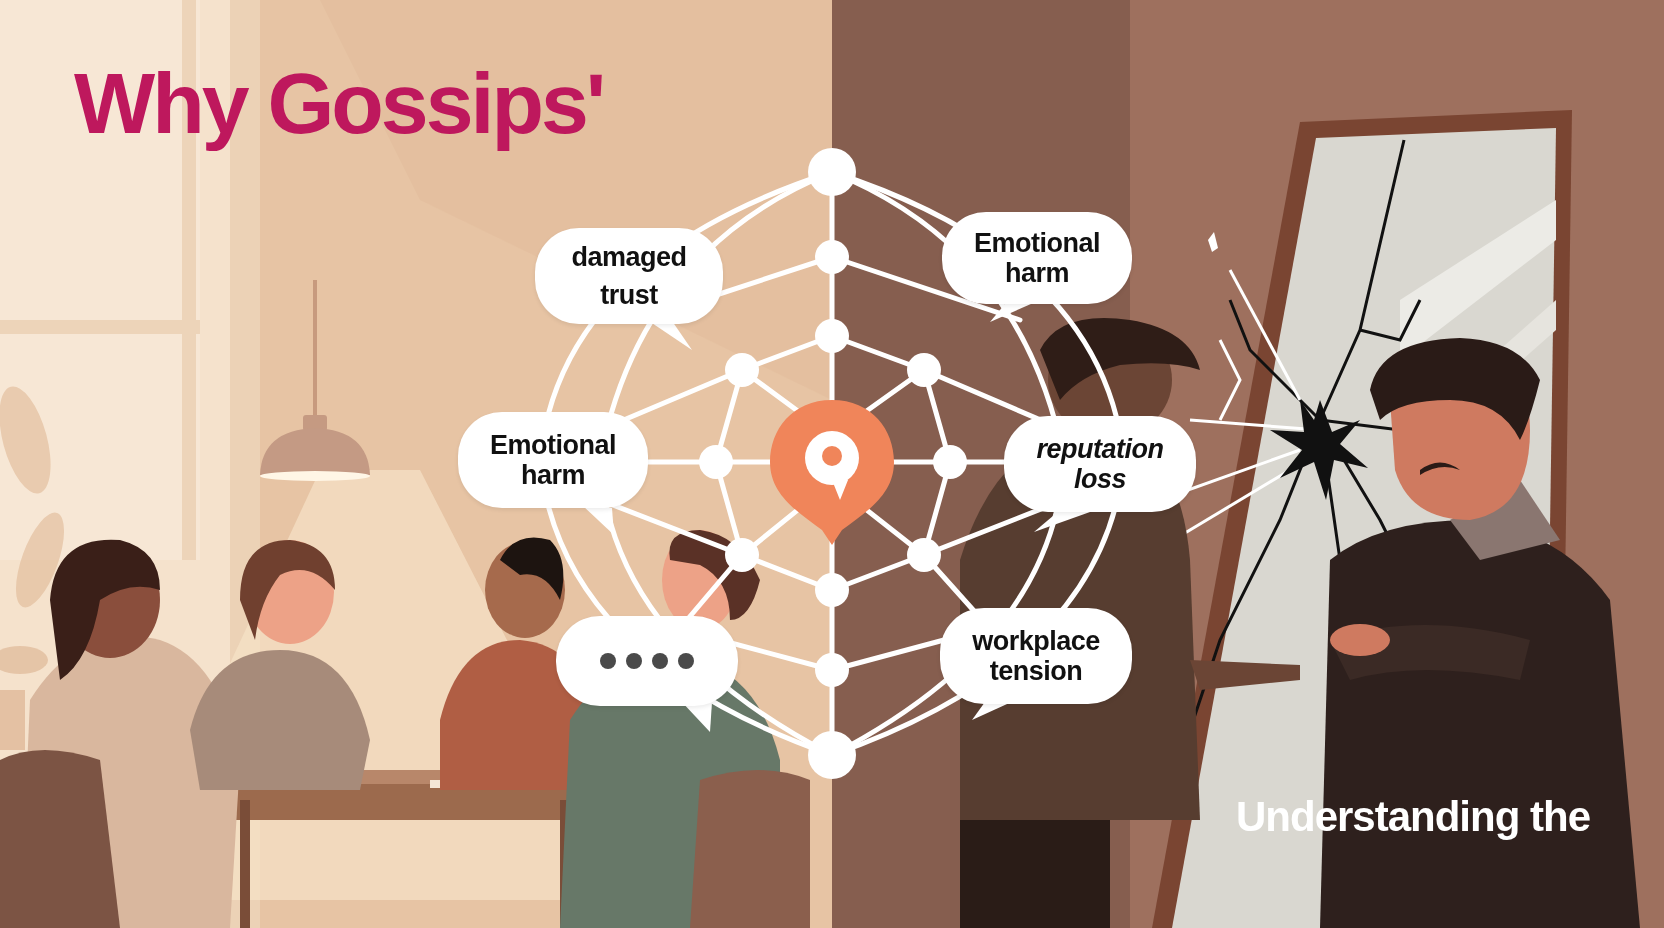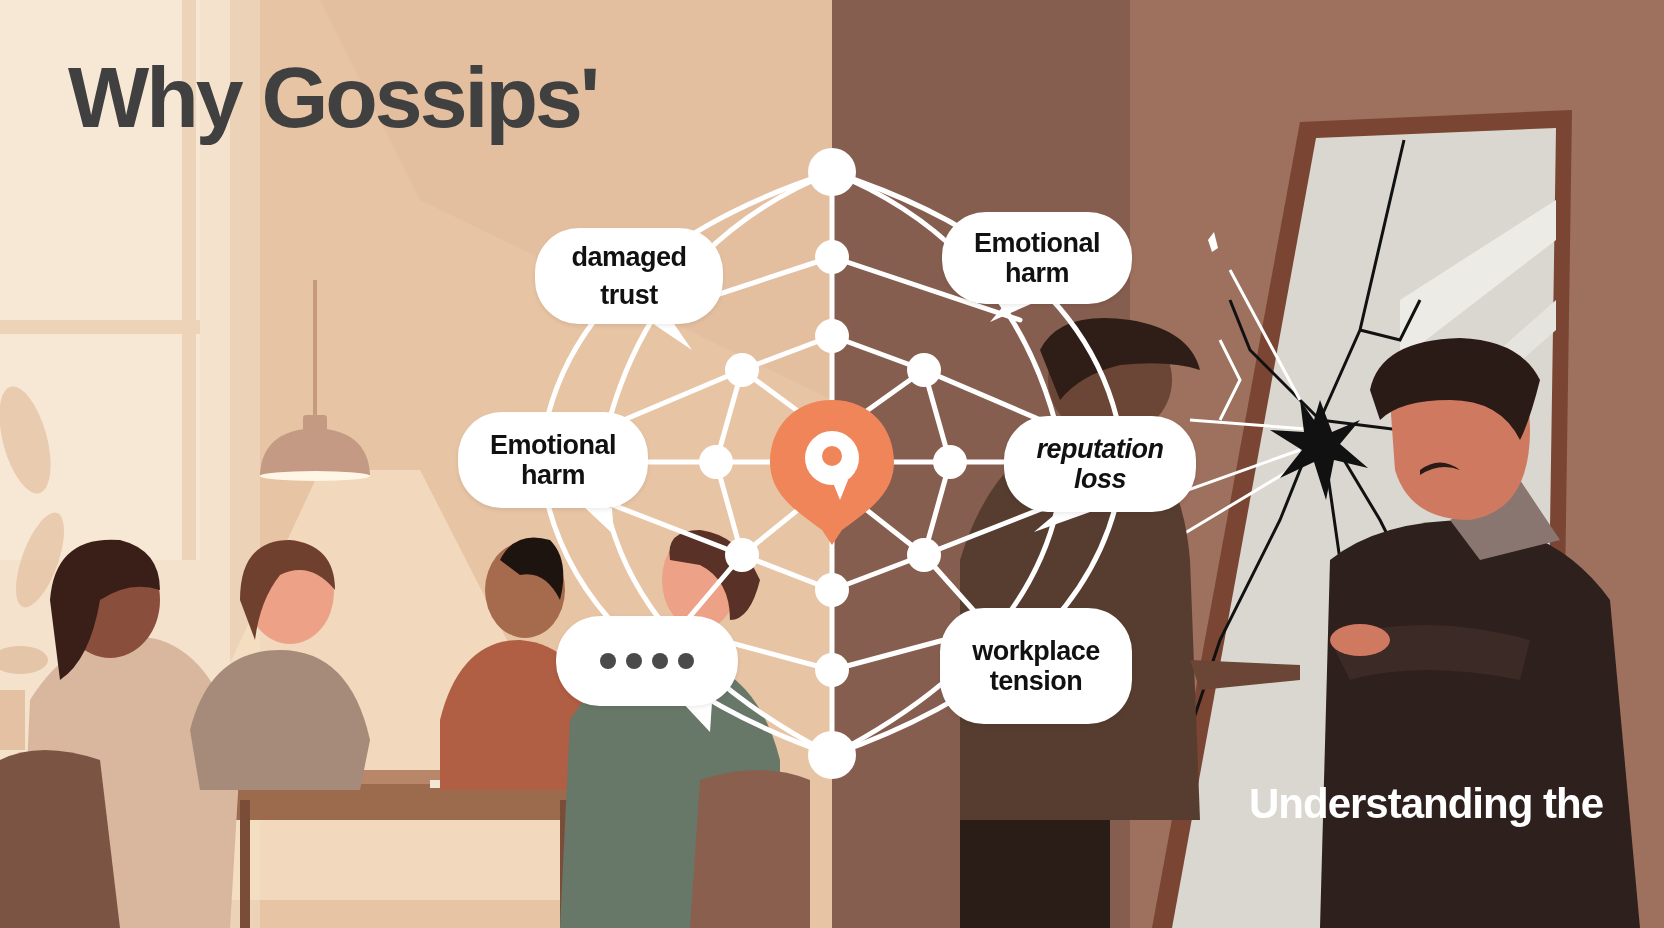--- a/index.html
+++ b/index.html
@@ -1,20 +1,20 @@
 <!DOCTYPE html>
 <html><head>
 <meta charset="utf-8">
 <style>
   html,body{margin:0;padding:0;}
   body{width:1664px;height:928px;overflow:hidden;position:relative;font-family:"Liberation Sans","DejaVu Sans",sans-serif;background:#e7c4a4;}
   .scene{position:absolute;left:0;top:0;width:1664px;height:928px;}
-  .title{position:absolute;left:64px;top:50px;font-weight:700;font-size:86px;line-height:86px;letter-spacing:-3px;color:#404040;margin:4px;}
+  .title{position:absolute;left:64px;top:50px;font-weight:700;font-size:86px;line-height:86px;letter-spacing:-3px;color:#be185d;margin:10px;}
   .title span{display:block;}
-  .subtitle{position:absolute;right:60px;top:778px;width:420px;text-align:right;font-weight:700;font-size:42px;line-height:50px;letter-spacing:-1px;color:#ffffff;margin:1px;}
+  .subtitle{position:absolute;right:60px;top:778px;width:420px;text-align:right;font-weight:700;font-size:42px;line-height:50px;letter-spacing:-1px;color:#ffffff;margin:14px;}
   .subtitle span{display:block;}
   .bubble{position:absolute;background:#fff;border-radius:44px;display:flex;flex-direction:column;align-items:center;justify-content:center;text-align:center;font-weight:700;font-size:27px;line-height:30px;color:#111;letter-spacing:-0.5px;box-shadow:0 2px 4px rgba(0,0,0,0.08);}
   .dots{display:flex;gap:10px;}
   .dots i{display:block;width:16px;height:16px;border-radius:50%;background:#4a4a4a;}
 </style>
 </head>
 <body>
 
 <svg class="scene" viewBox="0 0 1664 928" xmlns="http://www.w3.org/2000/svg">
 
@@ -203,20 +203,20 @@
     </div>
 </div>
 <div class="bubble" style="left:942px;top:212px;width:190px;height:92px;">
   <span>Emotional</span>
   <span>harm</span>
 </div>
 <div class="bubble" style="left:1004px;top:416px;width:192px;height:96px;font-style:italic;">
   <span>reputation</span>
   <span>loss</span>
 </div>
-<div class="bubble" style="left:940px;top:608px;width:192px;height:116px;">
+<div class="bubble" style="left:940px;top:608px;width:192px;height:96px;">
   <span>workplace</span>
   <span>tension</span>
 </div>
 
 <h2 class="subtitle">
   <span>Understanding the</span>
 </h2>
 
 </body></html>

